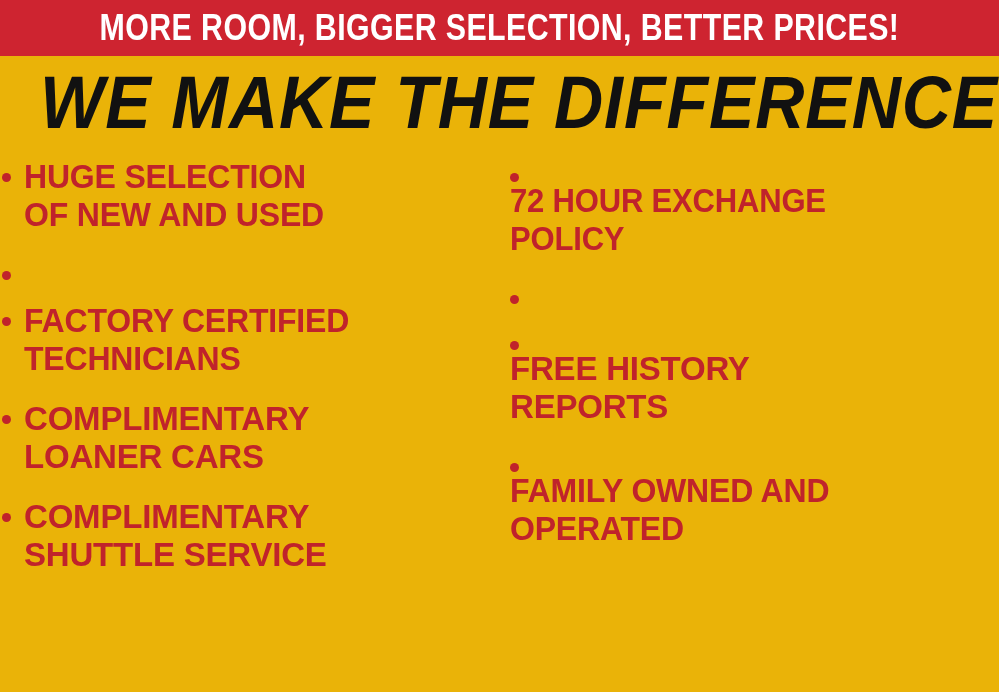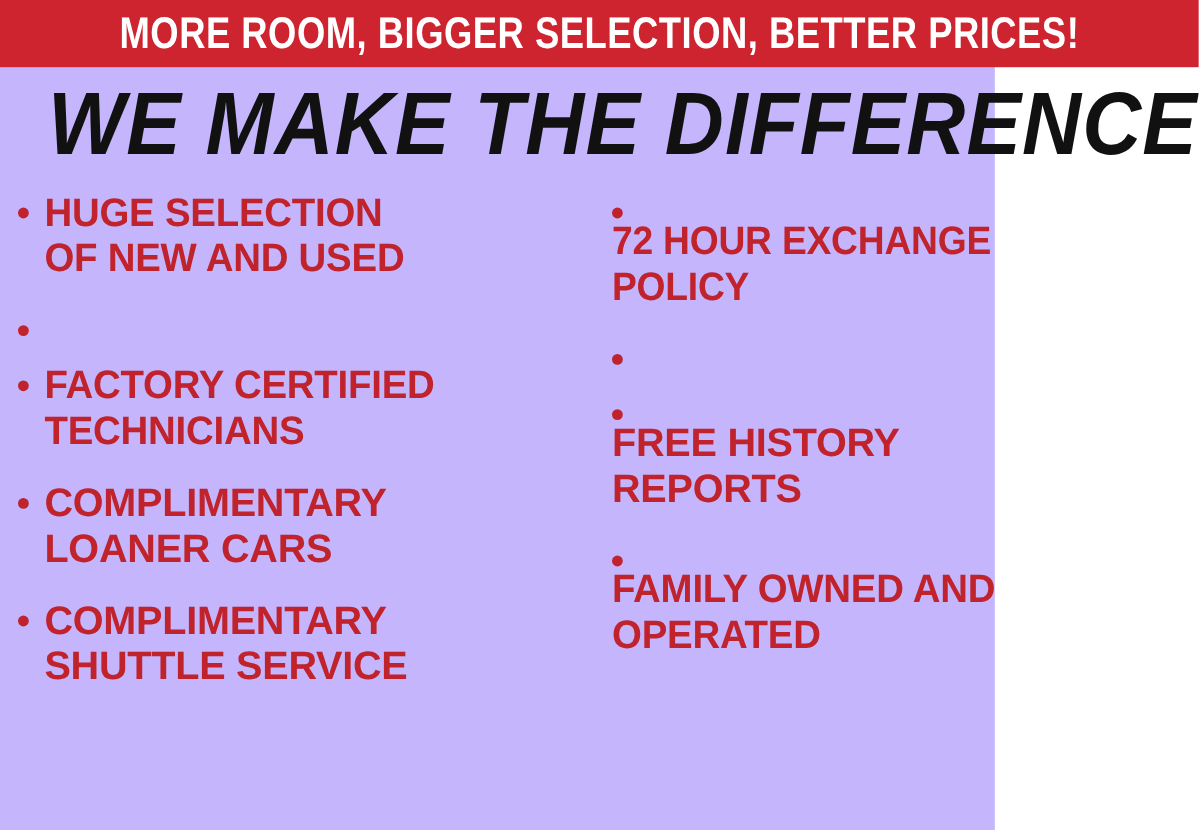--- a/index.html
+++ b/index.html
@@ -10,23 +10,23 @@
     overflow: hidden;
     background: #ffffff;
   }
 
   body {
     font-family: "Liberation Sans", sans-serif;
   }
 
   #ad {
     position: relative;
-    width: 829px;
+    width: 999px;
     height: 692px;
-    background: #c4b5fd;
+    background: #eab308;
   }
 
   
   #banner {
     position: absolute;
     left: 0;
     top: 0;
     width: 999px;
     height: 56px;
     background: #ce2430;
@@ -80,21 +80,21 @@
     height: 534px;
     display: flex;
     align-items: flex-start;
   }
 
   .column {
     position: relative;
     flex: 0 0 auto;
   }
 
-  #col-left  { width: 500px; padding-left: 15px; }
+  #col-left  { width: 500px; padding-left: 2px; }
   #col-right { width: 499px; padding-left: 10px; }
 
   .bullet-item {
     display: flex;
     align-items: flex-start;
     color: #c0232b;
     font-family: "Liberation Sans", sans-serif;
     font-weight: bold;
     font-size: 33px;
     line-height: 38px;

